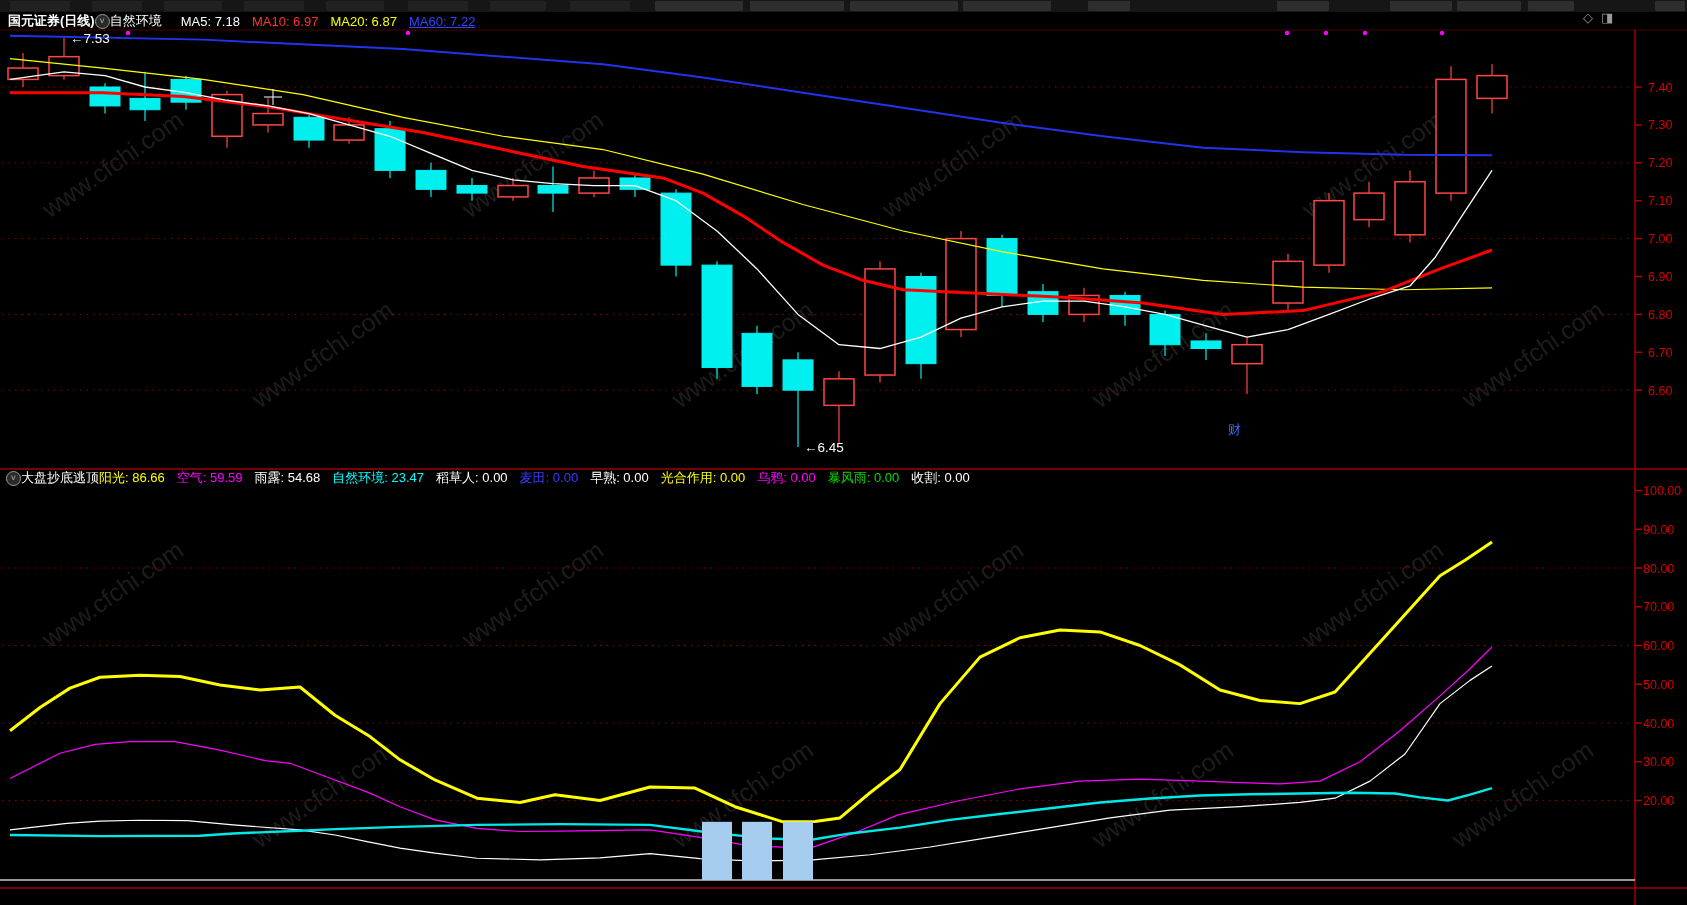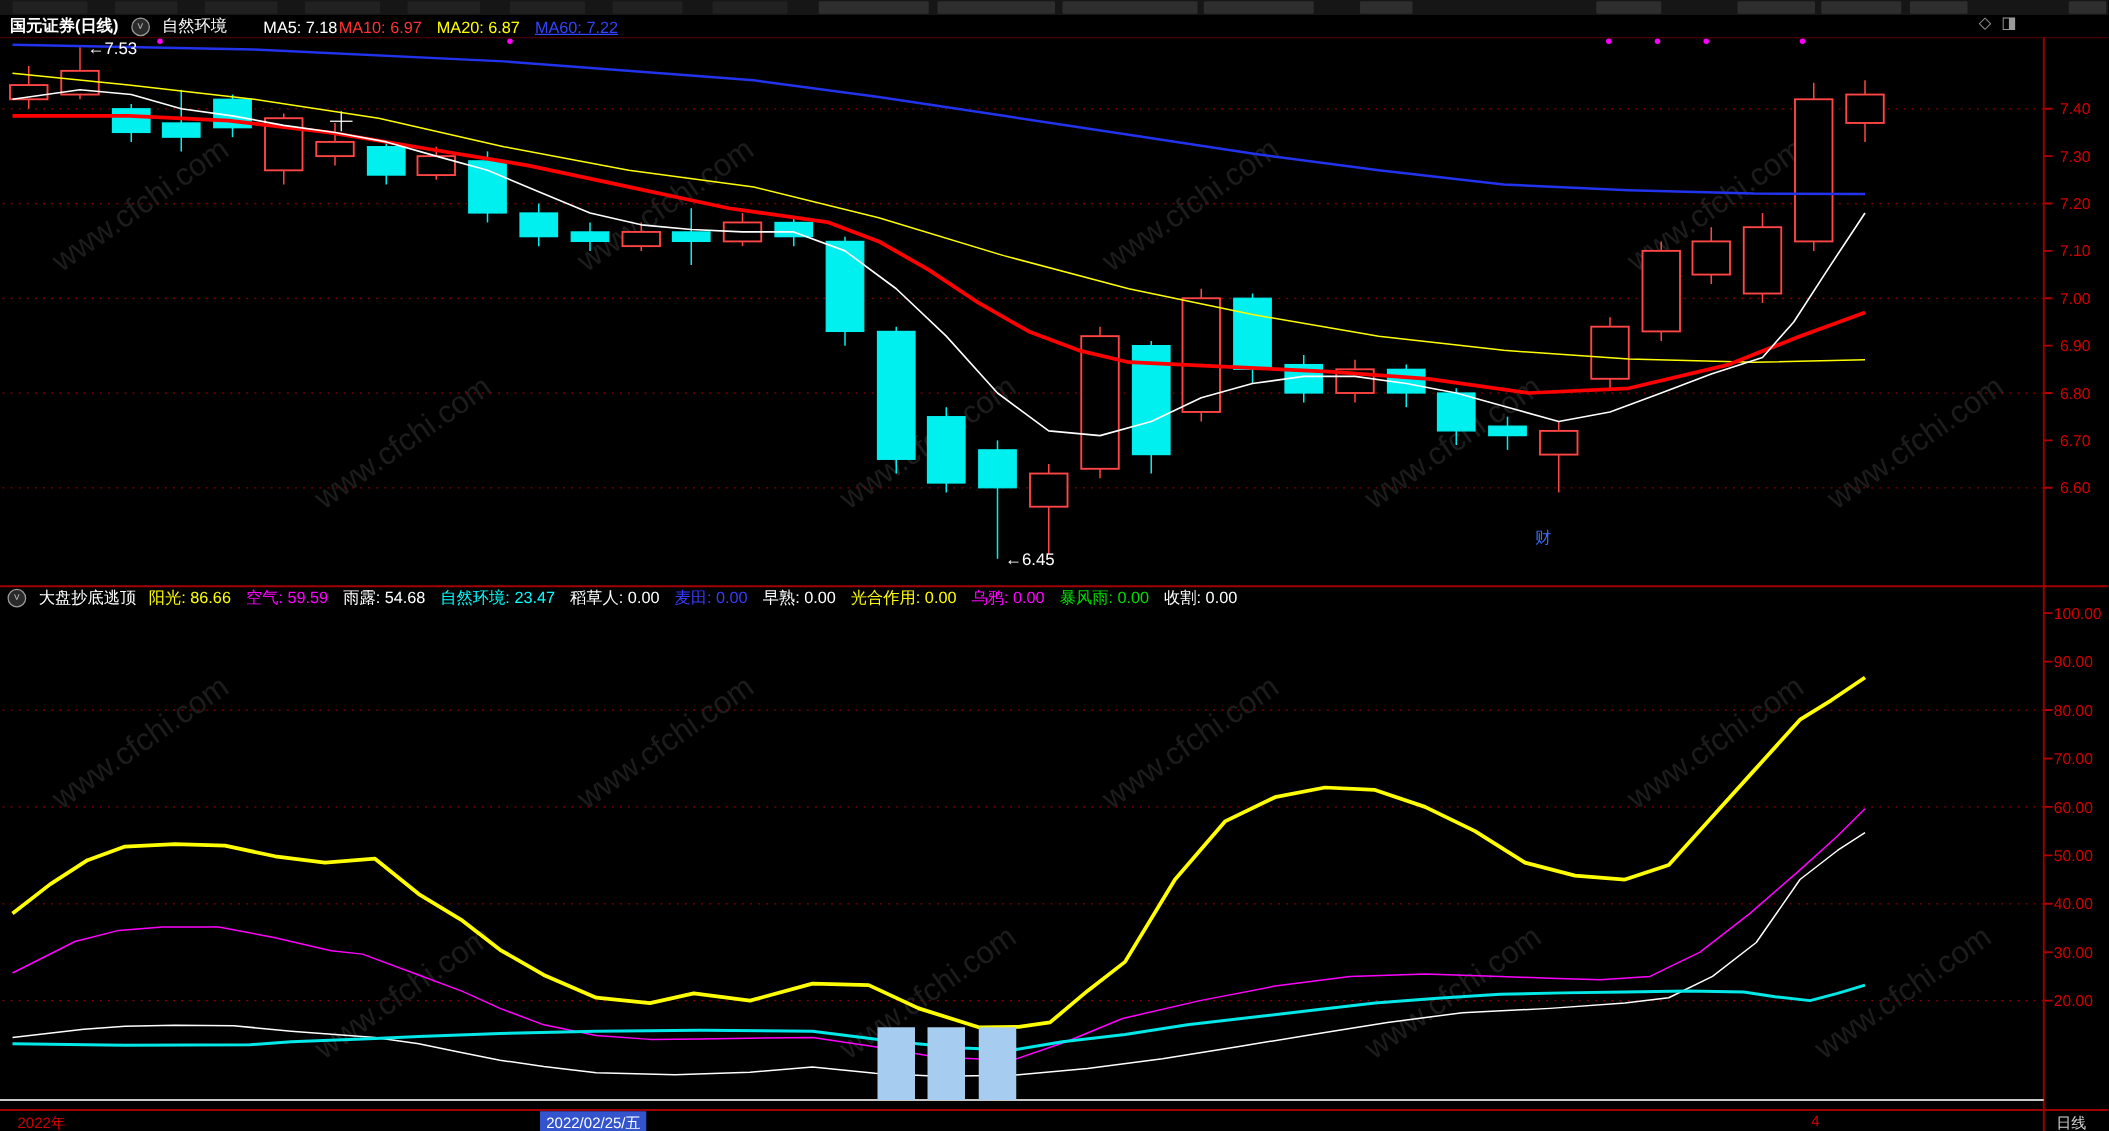--- a/index.html
+++ b/index.html
@@ -4,21 +4,21 @@
 <style>
   html,body{margin:0;padding:0;background:#000;}
   #screen{position:relative;width:1687px;height:905px;background:#000;overflow:hidden;
           font-family:"Liberation Sans", sans-serif;}
   
   .top-strip{position:absolute;left:0;top:0;width:1687px;height:12px;background:#161616;}
   .tsb{position:absolute;top:1px;height:10px;background:#2e2e2e;border-radius:1px;}
   .tsb.dim{background:#212121;}
   
   .hdr{position:absolute;left:0;width:1687px;height:18px;display:flex;align-items:center;
-       gap:10px;font-size:13px;color:#fff;z-index:30;}
+       gap:0;font-size:13px;color:#fff;z-index:30;}
   .hdr .title{margin-left:8px;font-weight:bold;}
   .chev{width:13px;height:13px;border:1px solid #9a9a9a;border-radius:50%;display:inline-flex;
         align-items:center;justify-content:center;color:#bbb;font-size:9px;line-height:1;background:#2a2a2a;}
   .hitem{white-space:nowrap;}
   .corner-icons{position:absolute;top:10px;left:1583px;z-index:40;color:#9a9a9a;font-size:13px;
         display:flex;gap:8px;align-items:center;}
   
   svg#plot{position:absolute;left:0;top:0;z-index:10;}
   .grid{stroke:#8b0000;stroke-width:1;stroke-dasharray:1.5 5;}
   .tick{stroke:#b00000;stroke-width:1.5;}
@@ -83,21 +83,21 @@
     <span class="wm" style="left:240px;top:780px">www.cfchi.com</span>
     <span class="wm" style="left:660px;top:780px">www.cfchi.com</span>
     <span class="wm" style="left:1080px;top:780px">www.cfchi.com</span>
     <span class="wm" style="left:1440px;top:780px">www.cfchi.com</span>
   </div>
 
   <div class="hdr" style="top:12px">
     <span class="title">国元证券(日线)</span>
     <span class="chev">˅</span>
     <span>自然环境</span>
-    <span><span class="hitem" style="color: rgb(255, 255, 255); margin-right: 1px; padding-left: 19px;">MA5: 7.18</span><span class="hitem" style="color: rgb(255, 51, 51); margin-right: 12px;">MA10: 6.97</span><span class="hitem" style="color: rgb(255, 255, 0); margin-right: 12px;">MA20: 6.87</span><span class="hitem" style="color: rgb(51, 68, 255); margin-right: 12px; text-decoration: underline;">MA60: 7.22</span></span>
+    <span><span class="hitem" style="color: rgb(255, 255, 255); margin-right: 12px; padding-left: 19px;">MA5: 7.18</span><span class="hitem" style="color: rgb(255, 51, 51); margin-right: 12px;">MA10: 6.97</span><span class="hitem" style="color: rgb(255, 255, 0); margin-right: 12px;">MA20: 6.87</span><span class="hitem" style="color: rgb(51, 68, 255); margin-right: 12px; text-decoration: underline;">MA60: 7.22</span></span>
   </div>
 
   <div class="corner-icons">
     <span>◇</span>
     <span>◨</span>
   </div>
 
   <div class="hdr" style="top:470px;height:16px">
     <span class="chev" style="margin-left:6px">˅</span>
     <span>大盘抄底逃顶</span>
@@ -246,19 +246,13 @@
       <line x1="0" y1="880" x2="1635" y2="880" stroke="#c8c8c8" stroke-width="1.5"></line>
       <polyline points="10,730.75 40,707.5 70,688.125 100,677.275 140,675.3375 180,676.5 220,685.025 260,690.0625 300,686.9625 335,715.25 370,736.5625 400,759.8125 435,779.9625 477,798.175 520,802.4375 555,794.6875 600,800.5 650,786.9375 695,788.1 735,806.7 783,821.8125 815,821.425 840,817.9375 870,792.75 900,769.5 940,703.625 980,657.125 1020,637.75 1060,630 1100,631.9375 1140,645.5 1180,664.875 1220,690.0625 1260,700.525 1300,703.625 1335,692 1370,653.25 1405,614.5 1440,575.75 1465,560.25 1492,542.0374999999999" fill="none" stroke="#ffff00" stroke-width="3" stroke-linejoin="round"></polyline>
       <polyline points="10,778.4125 60,753.225 95,744.3125 130,741.6 175,741.6 220,750.125 265,760.5875 290,763.3 335,779.9625 370,793.1375 400,806.7 435,819.875 477,828.4 520,831.5 560,831.1125 650,829.95 700,837.3125 750,845.8375 810,848.1625 853,833.4375 898,814.8375 960,800.5 1020,788.875 1080,781.125 1140,779.1875 1200,781.125 1240,782.675 1280,783.8375 1320,781.125 1360,761.75 1400,730.75 1440,695.875 1470,668.75 1492,647.05" fill="none" stroke="#ff00ff" stroke-width="1.2" stroke-linejoin="round"></polyline>
       <polyline points="10,829.95 67,823.3625 100,821.0375 140,820.2625 187,820.65 233,824.9125 300,829.95 335,834.9875 367,841.575 400,848.1625 435,853.2 477,858.2375 540,859.7875 600,857.85 650,853.5875 700,858.625 750,860.95 810,860.175 870,854.75 930,847 990,837.3125 1050,827.625 1110,817.9375 1170,810.1875 1240,806.7 1300,802.4375 1335,798.175 1370,781.125 1405,754 1440,703.625 1470,680.375 1492,666.0375" fill="none" stroke="#ffffff" stroke-width="1.2" stroke-linejoin="round"></polyline>
       <polyline points="10,834.9875 100,836.15 200,835.7625 233,833.4375 300,830.725 335,829.175 400,826.85 477,824.9125 560,824.1375 650,824.9125 717,833.4375 770,838.475 810,840.025 850,833.4375 900,827.625 950,819.875 1000,814.0625 1050,808.25 1100,802.4375 1150,798.5625 1200,795.4625 1250,794.3 1300,793.525 1350,792.75 1395,793.525 1420,797.4 1448,800.5 1470,794.6875 1492,788.1" fill="none" stroke="#00e8e8" stroke-width="2.4" stroke-linejoin="round"></polyline>
       <rect x="702" y="821.8125" width="30" height="58.1875" fill="#a6cdef"></rect>
       <rect x="742" y="821.8125" width="30" height="58.1875" fill="#a6cdef"></rect>
       <rect x="783" y="821.8125" width="30" height="58.1875" fill="#a6cdef"></rect>
     </svg>
 
-  <div class="baxis">
-    <span class="x-year">2022年</span>
-    <span class="x-date">2022/02/25/五</span>
-    <span class="x-month">4</span>
-    <span class="x-period">日线</span>
-  </div>
 </div>
 
 </body></html>

